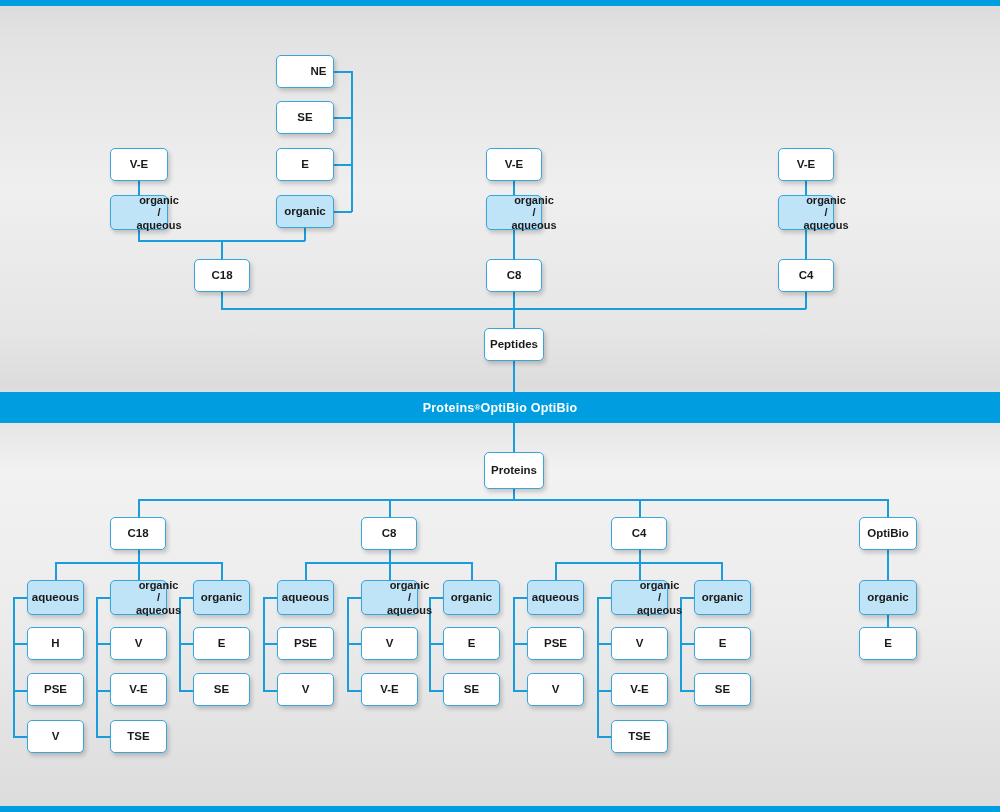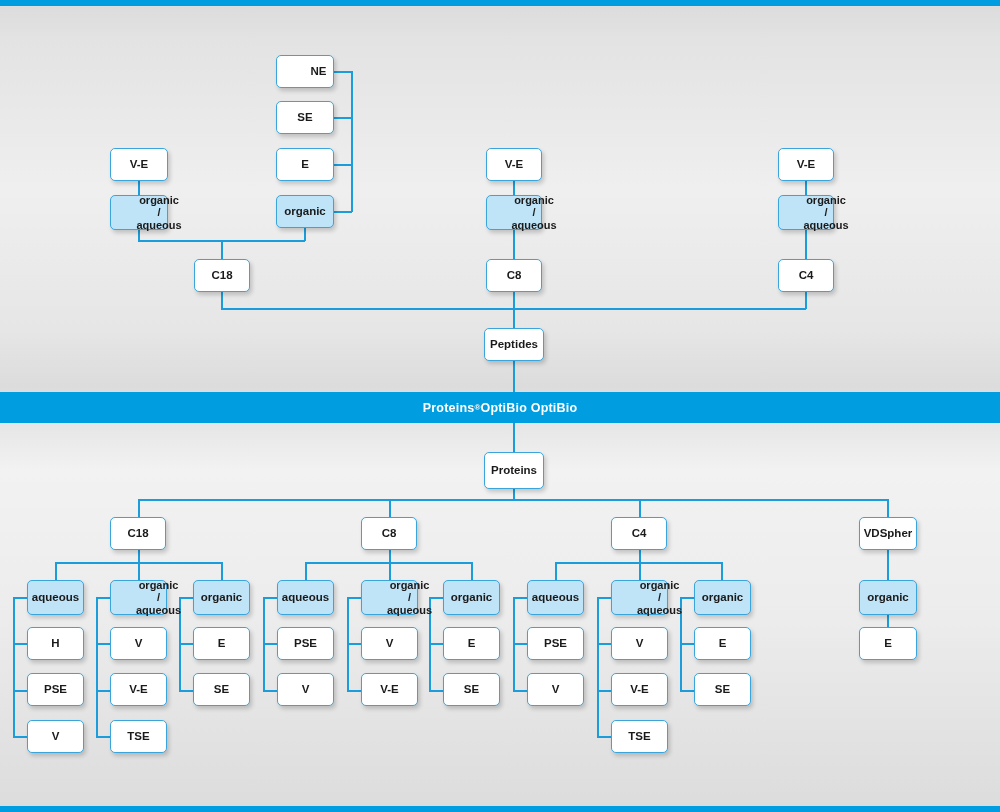--- a/index.html
+++ b/index.html
@@ -218,19 +218,19 @@
   <div class="node" style="left:611px;top:673px;width:57px;height:33px;">V-E</div>
   <div class="node" style="left:611px;top:720px;width:57px;height:33px;">TSE</div>
 
   <div class="ln lnv" style="left:680px;top:597px;height:94px;"></div>
   <div class="ln lnh" style="left:680px;top:597px;width:14px;"></div>
   <div class="ln lnh" style="left:680px;top:643px;width:14px;"></div>
   <div class="ln lnh" style="left:680px;top:690px;width:14px;"></div>
   <div class="node" style="left:694px;top:627px;width:57px;height:33px;">E</div>
   <div class="node" style="left:694px;top:673px;width:57px;height:33px;">SE</div>
 
-  <div class="node" style="left:859px;top:517px;width:58px;height:33px;">VDSpher</div>
+  <div class="node" style="left:859px;top:517px;width:58px;height:33px;">OptiBio</div>
   <div class="ln lnv" style="left:887px;top:550px;height:30px;"></div>
   <div class="node fill" style="left:859px;top:580px;width:58px;height:35px;">organic</div>
   <div class="ln lnv" style="left:887px;top:615px;height:12px;"></div>
   <div class="node" style="left:859px;top:627px;width:58px;height:33px;">E</div>
 
 </div>
 
 </body></html>

